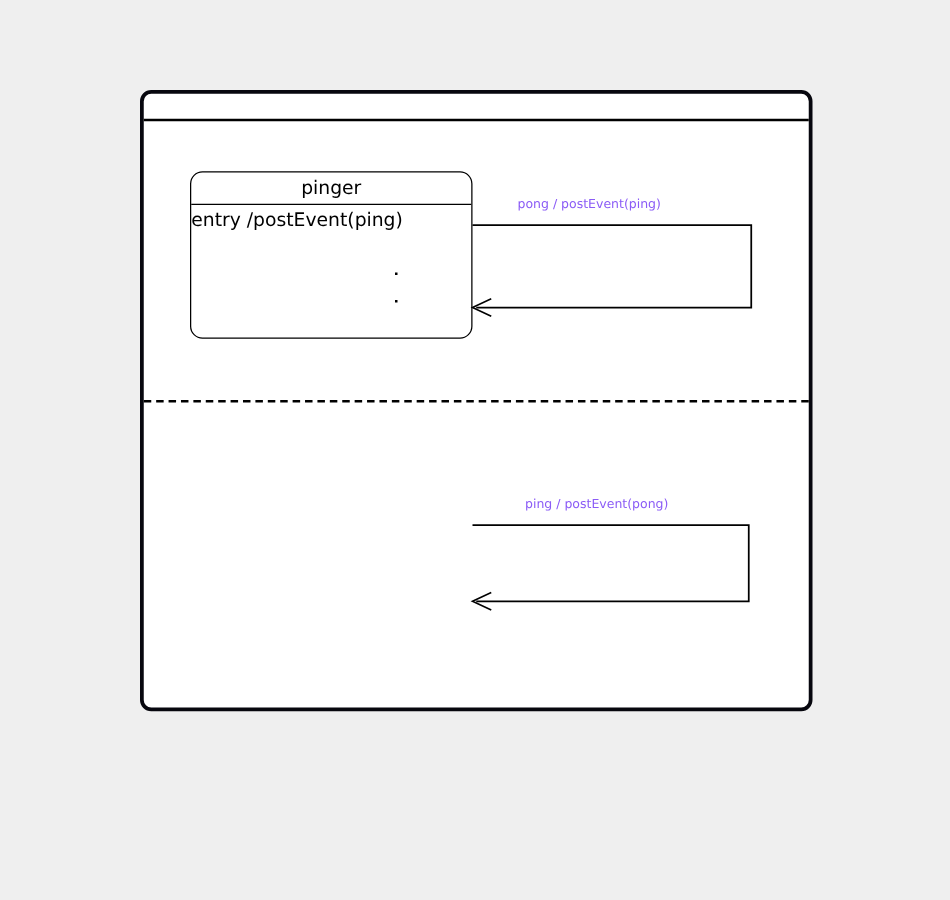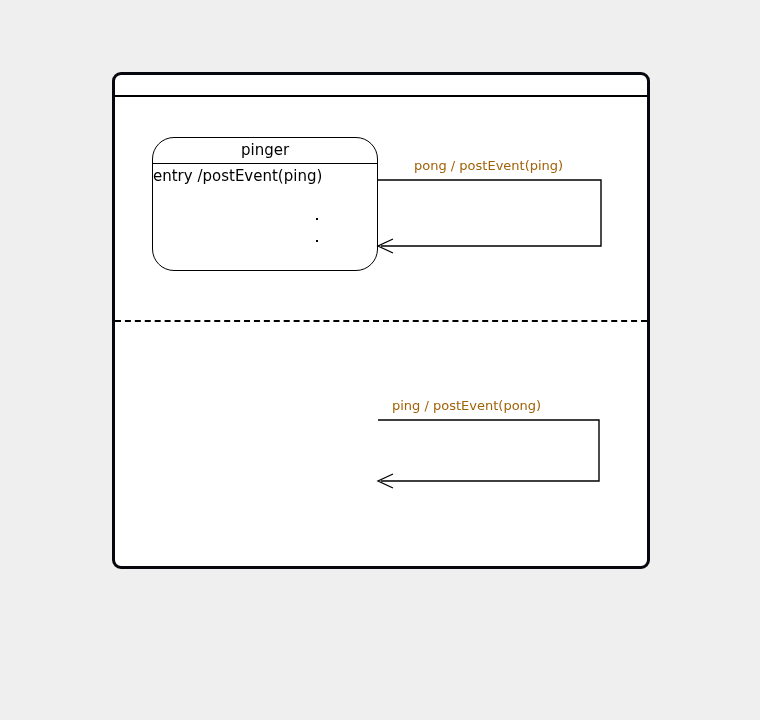--- a/index.html
+++ b/index.html
@@ -61,21 +61,21 @@
     width: 532px;
     height: 0;
     border-top: 2px dashed #000000;
   }
 
   
   .state-box {
     position: absolute;
     background: #ffffff;
     border: 1px solid #000000;
-    border-radius: 22px;
+    border-radius: 10px;
     box-sizing: border-box;
   }
   .state-name-band {
     position: absolute;
     left: 0;
     top: 0;
     right: 0;
     height: 26px;
     border-bottom: 1px solid #000000;
     box-sizing: border-box;
@@ -148,27 +148,27 @@
   }
   .arrow-barb {
     fill: none;
     stroke: #000000;
     stroke-width: 1.3;
   }
 
   
   .transition-label {
     position: absolute;
-    font-size: 13px;
-    color: #a16207;
+    font-size: 10px;
+    color: #8b5cf6;
     line-height: 1;
     white-space: nowrap;
   }
   .label-pinger { left: 414px; top: 159px; }
-  .label-ponger { left: 392px; top: 399px; }
+  .label-ponger { left: 420px; top: 399px; }
 </style>
 </head>
 <body>
 
 <div id="canvas">
 
   <div class="composite-state">
 
     <div class="composite-header">
       <span class="composite-header-label"></span>

